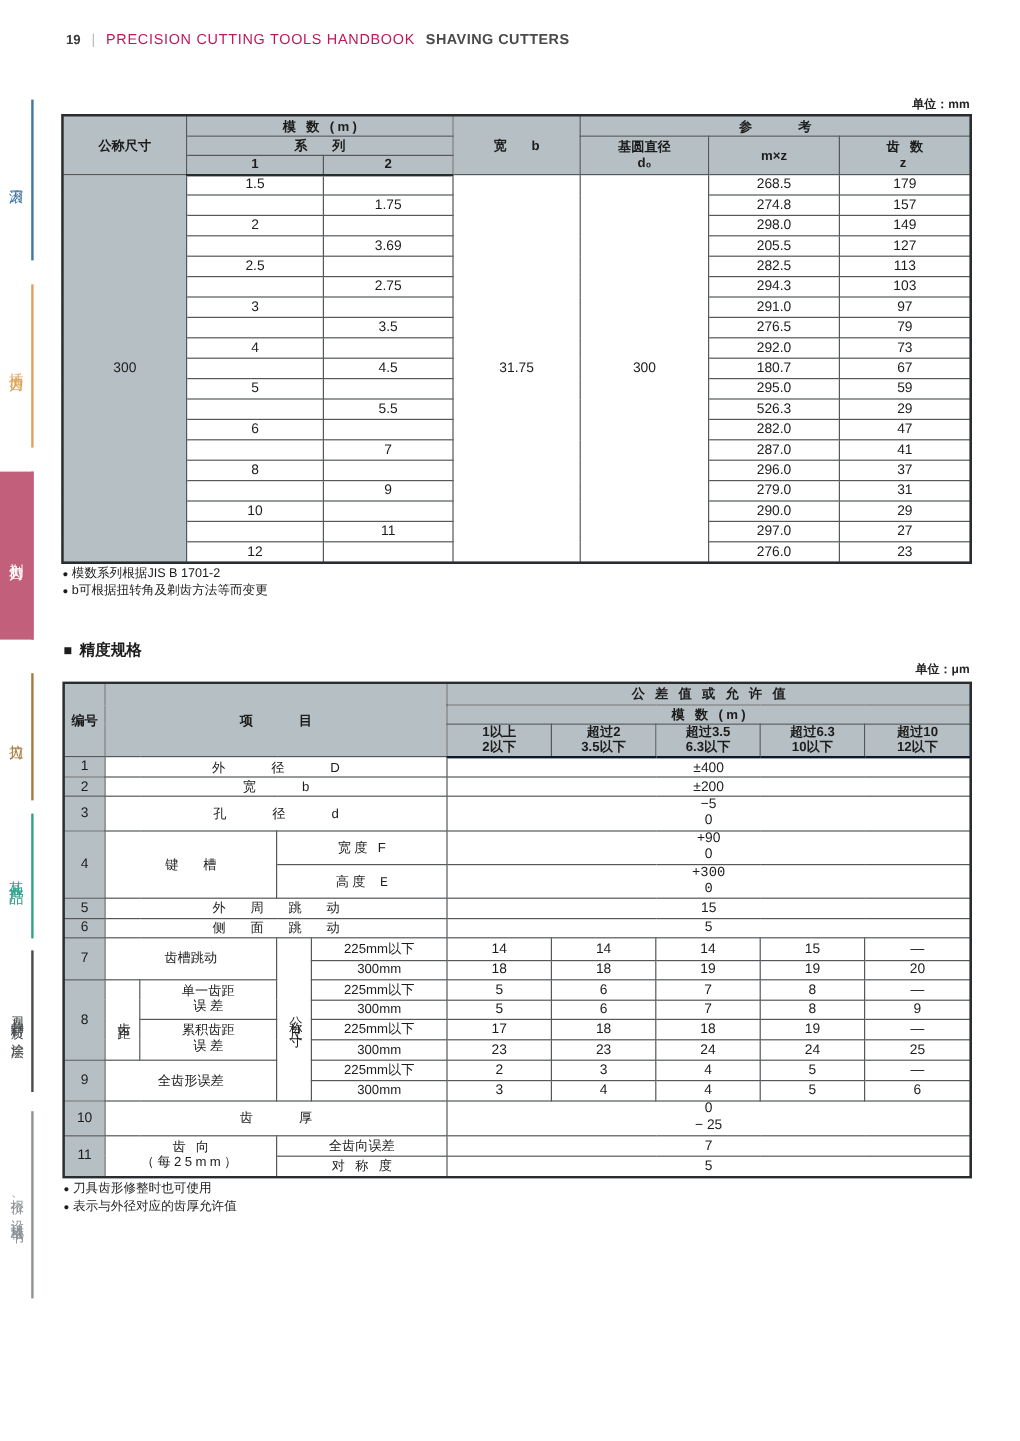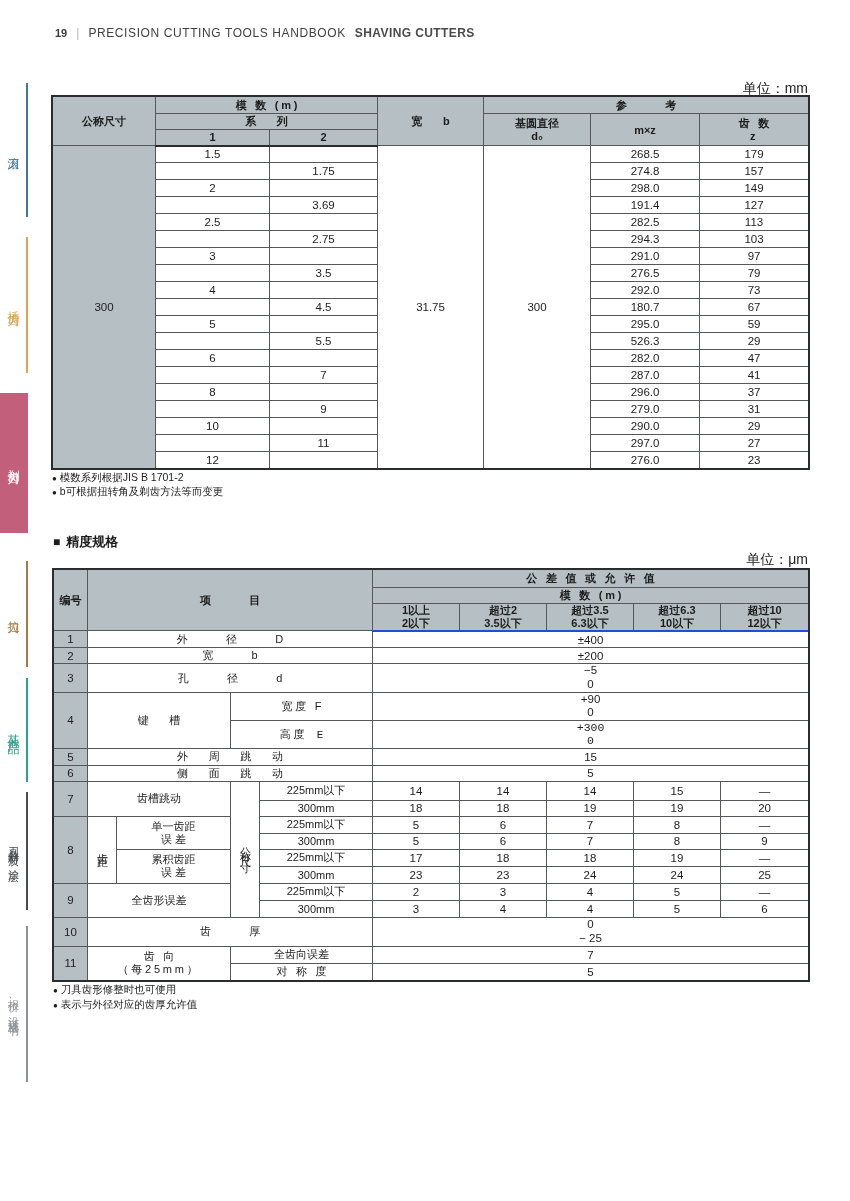--- a/index.html
+++ b/index.html
@@ -7,40 +7,40 @@
   body {
     position:relative; width:850px; height:1201px;
     font-family:"Liberation Sans","DejaVu Sans",sans-serif;
     color:#1c1c1c; overflow:hidden;
   }
 
   
   .page-header { position:absolute; left:55px; top:26px; display:flex; align-items:baseline; gap:9px; white-space:nowrap; }
   .page-num { font-size:11px; font-weight:bold; color:#3a3a3a; }
   .hdr-sep { color:#b9b9b9; font-size:12px; }
-  .hdr-book { font-size:12px; color:#404040; letter-spacing:0.6px; }
+  .hdr-book { font-size:12px; color:#be185d; letter-spacing:0.6px; }
   .hdr-section { font-size:12px; font-weight:bold; color:#4a4a4a; letter-spacing:0.4px; }
 
   
   .tab { position:absolute; left:0; width:28px; border-right:2px solid transparent;
          display:flex; align-items:center; justify-content:center; }
   .tab-label { writing-mode:vertical-rl; text-orientation:upright; font-size:12px; letter-spacing:3px; }
   .tab.small .tab-label { font-size:11px; letter-spacing:2px; }
   .tab.active { background:#c2607c; border-right-color:#c2607c; }
   .tab.active .tab-label { color:#ffffff !important; }
   .tab1 { top:83px;  height:134px; }
   .tab2 { top:237px; height:136px; }
   .tab3 { top:393px; height:140px; }
   .tab4 { top:561px; height:106px; }
   .tab5 { top:678px; height:104px; }
   .tab6 { top:792px; height:118px; }
   .tab7 { top:926px; height:156px; }
 
   
-  .unit { position:absolute; right:42px; font-size:14px; color:#222; }
+  .unit { position:absolute; right:42px; font-size:10px; color:#222;font-weight:bold; }
   .unit1 { top:80px; } .unit2 { top:551px; }
   .footnote { position:absolute; left:52px; font-size:10.5px; color:#1c1c1c; display:flex; align-items:center; gap:3px; }
   .footnote .bullet { font-size:8px; }
   .fn1 { top:471px; } .fn2 { top:485px; }
   .fn3 { top:983px; left:53px; } .fn4 { top:998px; left:53px; }
   .sec-title { position:absolute; left:53px; top:533px; font-size:13px; font-weight:bold; display:flex; align-items:center; gap:6px; }
   .sec-title .marker { font-size:12px; }
 
   
   table { border-collapse:collapse; table-layout:fixed; position:absolute; background:#fff; }
@@ -57,21 +57,21 @@
   .t1 tr { height:17px; }
   .t1 tr.hr2, .t1 tr.hr3 { height:16px; }
   .t1 thead tr:last-child th { border-bottom:2px solid #2a2d2f; }
 
   
   .t2 { left:53px; top:569px; width:755px; }
   .t2 tr { height:17px; }
   .h16 { height:16px !important; } .h18 { height:18px !important; } .h20 { height:19px !important; }
   .h25 { height:25px !important; } .h26 { height:26px !important; } .h27 { height:27px !important;font-family:Liberation Mono, monospace; }
   .h28 { height:28px !important; } .h29 { height:29px !important; }
-  .t2 thead tr:last-child th { border-bottom:2px solid #1d4ed8;margin-left:28px; }
+  .t2 thead tr:last-child th { border-bottom:2px solid #0f172a;margin-left:28px; }
   .vert { writing-mode:vertical-rl; text-orientation:upright; letter-spacing:5px; }
   td.vcell { vertical-align:middle; }
   .ls-wide { letter-spacing:1.6em; text-indent:1.6em; }
   .ls-mid  { letter-spacing:0.8em; text-indent:0.8em; }
   .ls-sm   { letter-spacing:0.25em; text-indent:0.25em; }
 </style>
 </head>
 <body>
 
 <div class="page-header">
@@ -153,21 +153,21 @@
       </tr>
     <tr>
         <td class="num">2</td>
         <td class="num"></td>
         <td class="num">298.0</td>
         <td class="num">149</td>
       </tr>
     <tr>
         <td class="num"></td>
         <td class="num">3.69</td>
-        <td class="num">191.4</td>
+        <td class="num">205.5</td>
         <td class="num">127</td>
       </tr>
     <tr>
         <td class="num">2.5</td>
         <td class="num"></td>
         <td class="num">282.5</td>
         <td class="num">113</td>
       </tr>
     <tr>
         <td class="num"></td>

